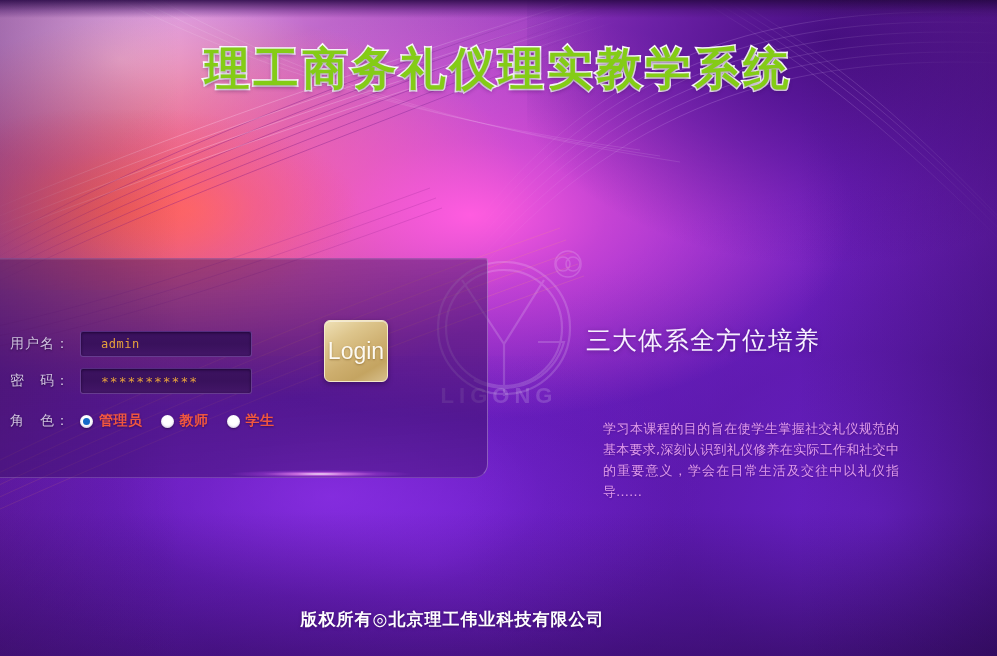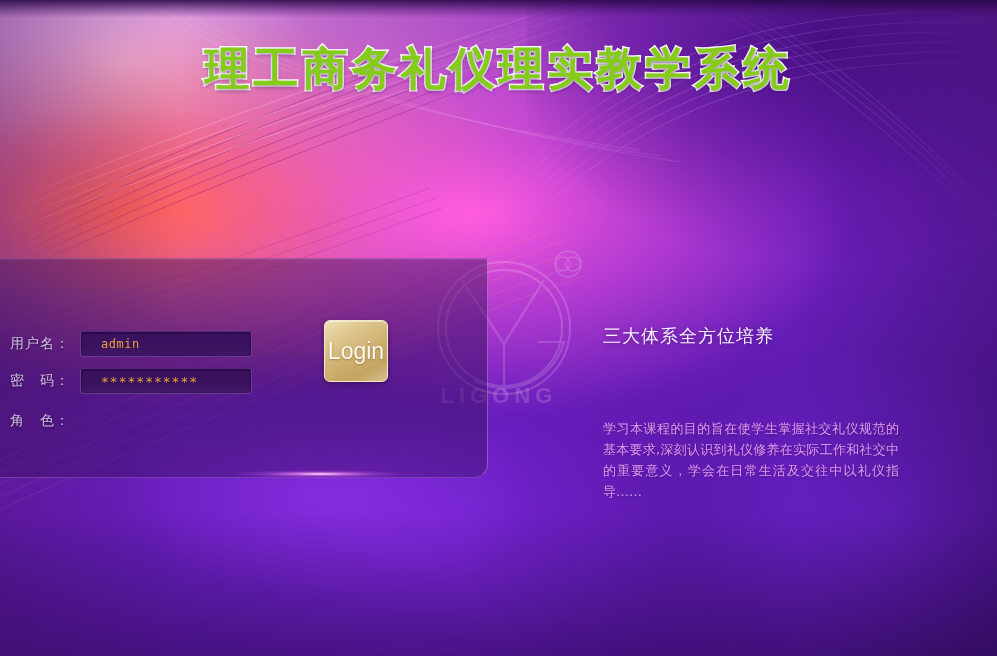--- a/index.html
+++ b/index.html
@@ -193,22 +193,22 @@
   
   .slogan {
     position: absolute; left: 603px; top: 253px;
     font-size: 42px;
     color: #ffffff;
     font-family: "DejaVu Sans", sans-serif;
     letter-spacing: 2px;
     text-shadow: 0 2px 6px rgba(45,10,85,0.45);
   }
   .subslogan {
-    position: absolute; left: 603px; top: 324px;
-    font-size: 18px;
+    position: absolute; left: 586px; top: 324px;
+    font-size: 25px;
     color: #f7f0ff;
     font-family: "DejaVu Sans", sans-serif;
     letter-spacing: 1px;
     text-shadow: 0 1px 4px rgba(45,10,85,0.5);
   }
   .blurb {
     position: absolute; left: 603px; top: 418px;
     width: 296px;
     font-size: 13px;
     line-height: 21px;
@@ -349,21 +349,36 @@
     <input class="f-input" type="text" value="admin" style="">
   </div>
 
   <div class="form-row" style="left:-12px; top:368px;">
     <div class="f-label">密　码：</div>
     <input class="f-input pw" type="text" value="***********" style="">
   </div>
 
   <div class="form-row" style="left:-12px; top:412px;">
     <div class="f-label">角　色：</div>
+    <div class="radio-group">
+      <div class="radio-opt">
+        <span class="radio-dot sel"></span>
+        <span class="radio-label">管理员</span>
+      </div>
+      <div class="radio-opt">
+        <span class="radio-dot"></span>
+        <span class="radio-label">教师</span>
+      </div>
+      <div class="radio-opt">
+        <span class="radio-dot"></span>
+        <span class="radio-label">学生</span>
+      </div>
+    </div>
   </div>
 
   <button class="login-btn">Login</button>
 
   <div class="subslogan">三大体系全方位培养</div>
   <div class="blurb">学习本课程的目的旨在使学生掌握社交礼仪规范的基本要求,深刻认识到礼仪修养在实际工作和社交中的重要意义，学会在日常生活及交往中以礼仪指导……</div>
 
+  <div class="footer">版权所有◎北京理工伟业科技有限公司</div>
 
 </div>
 
 </body></html>

